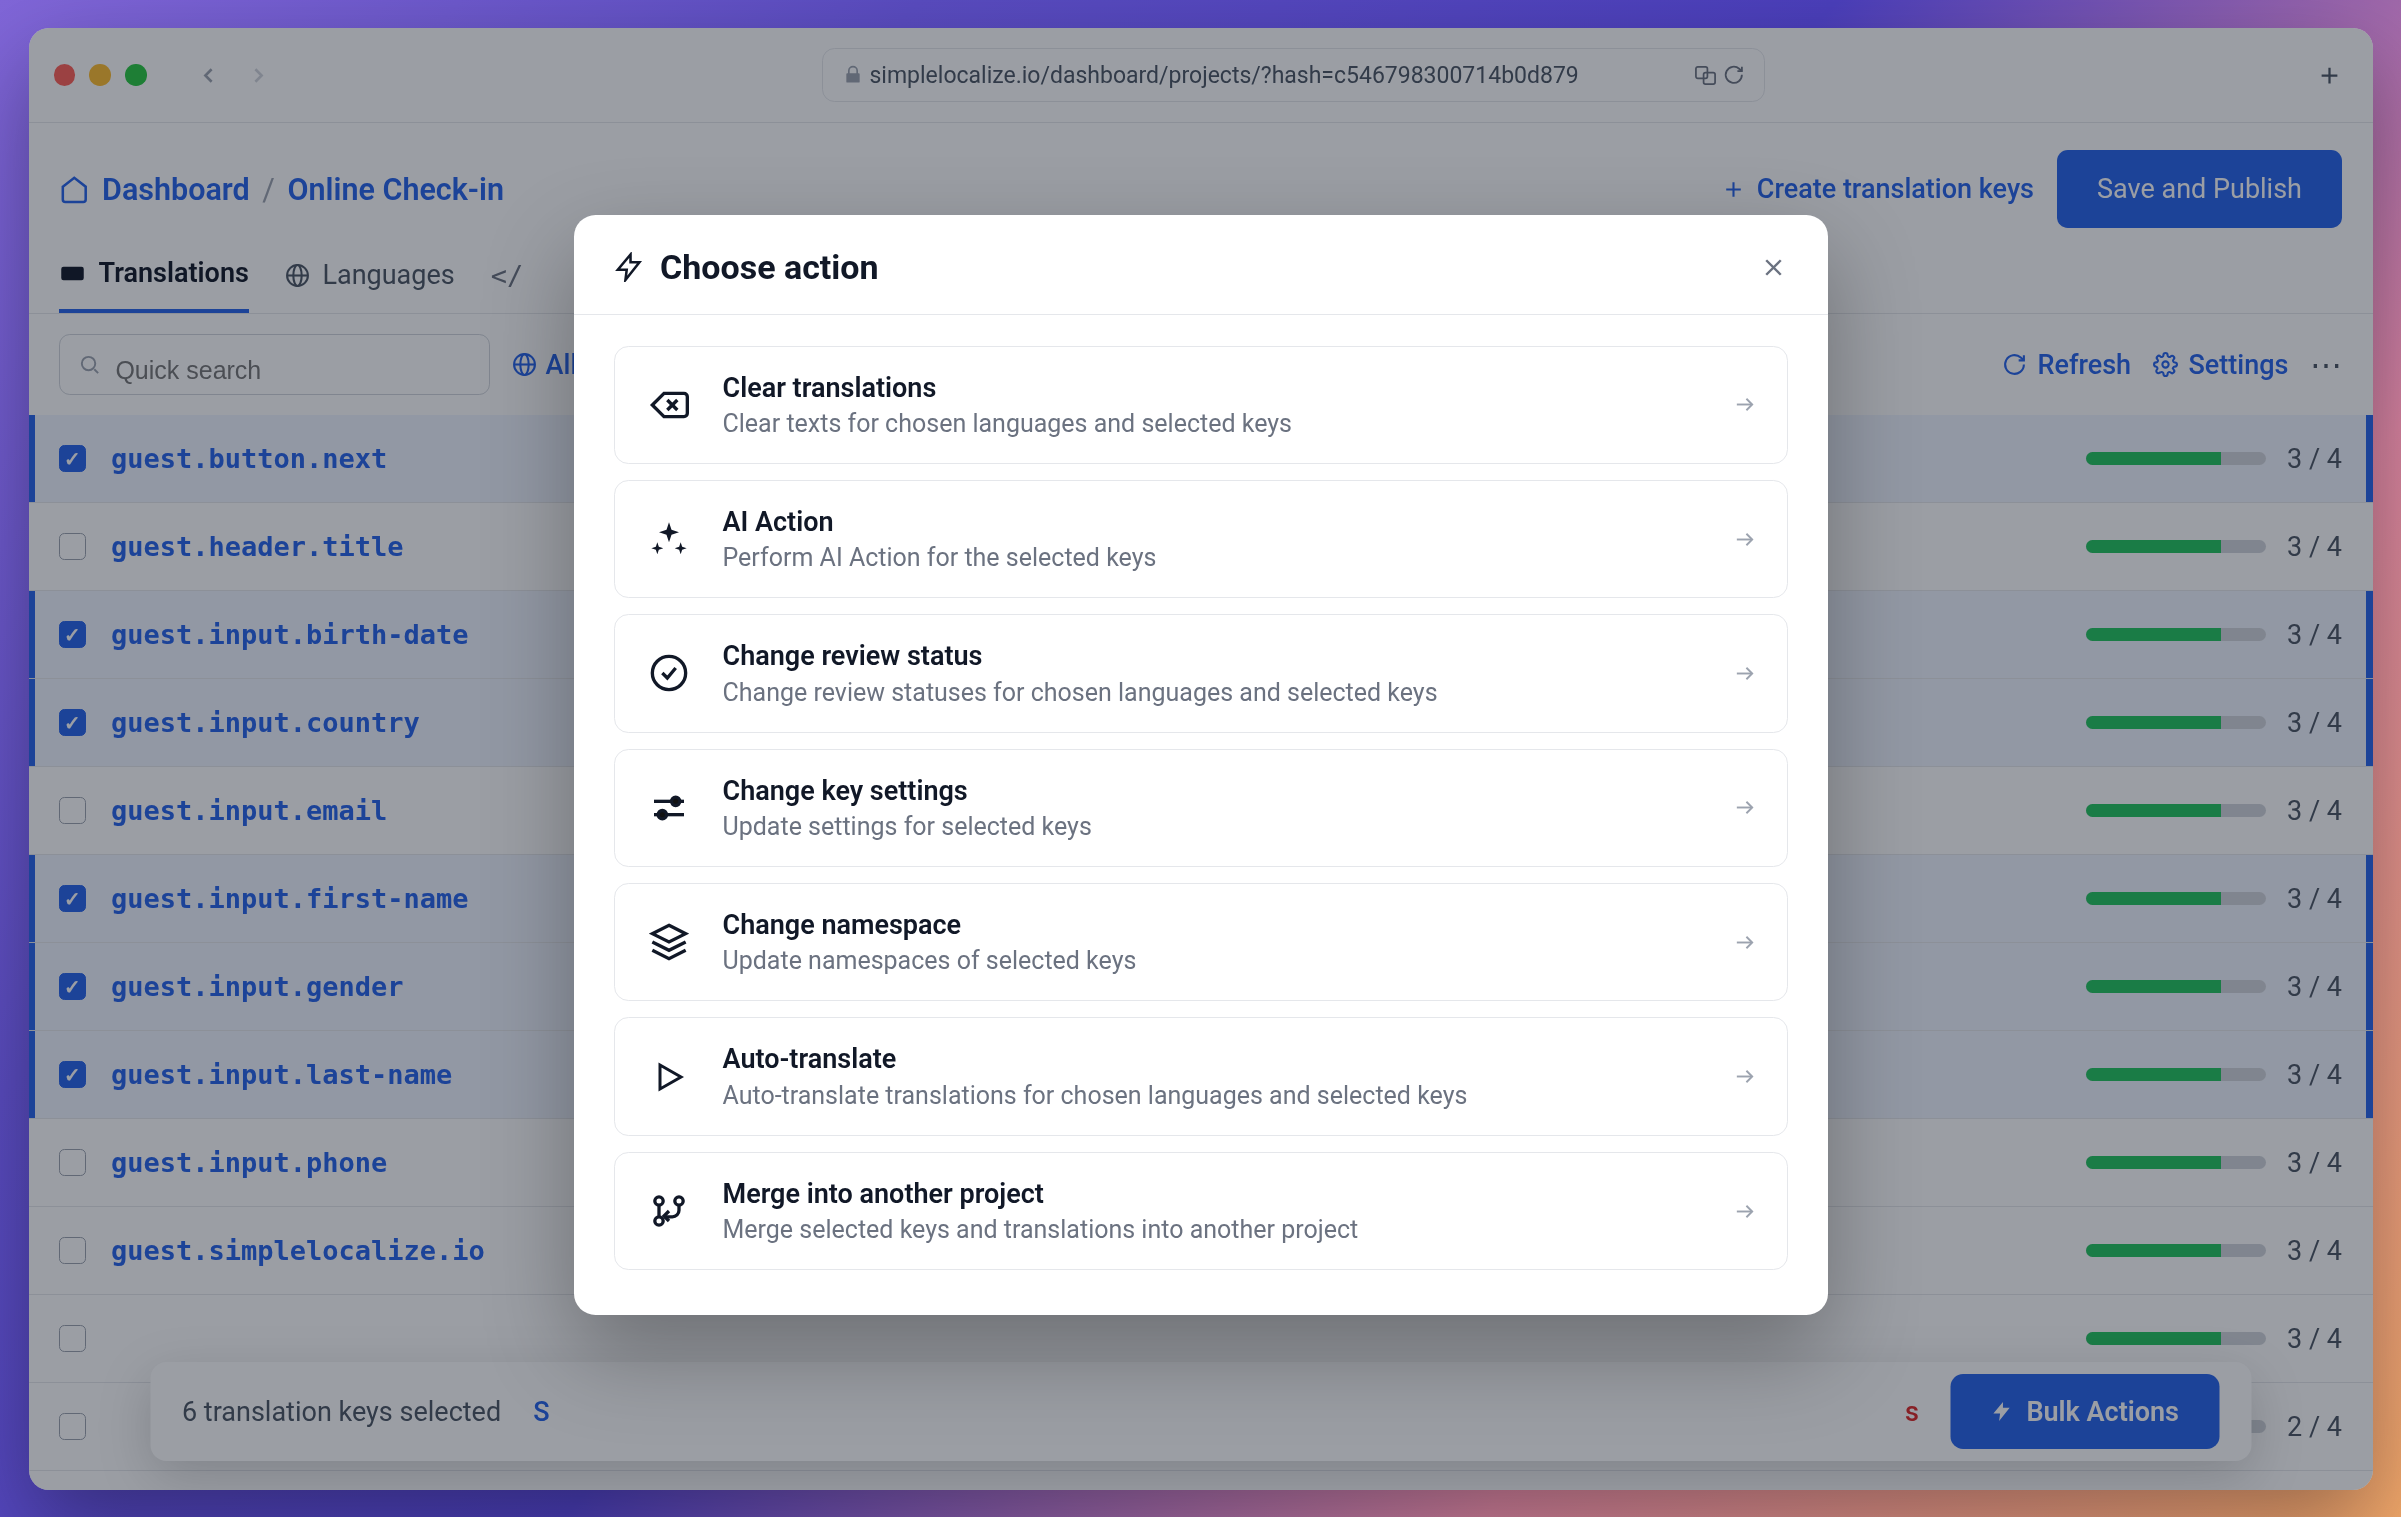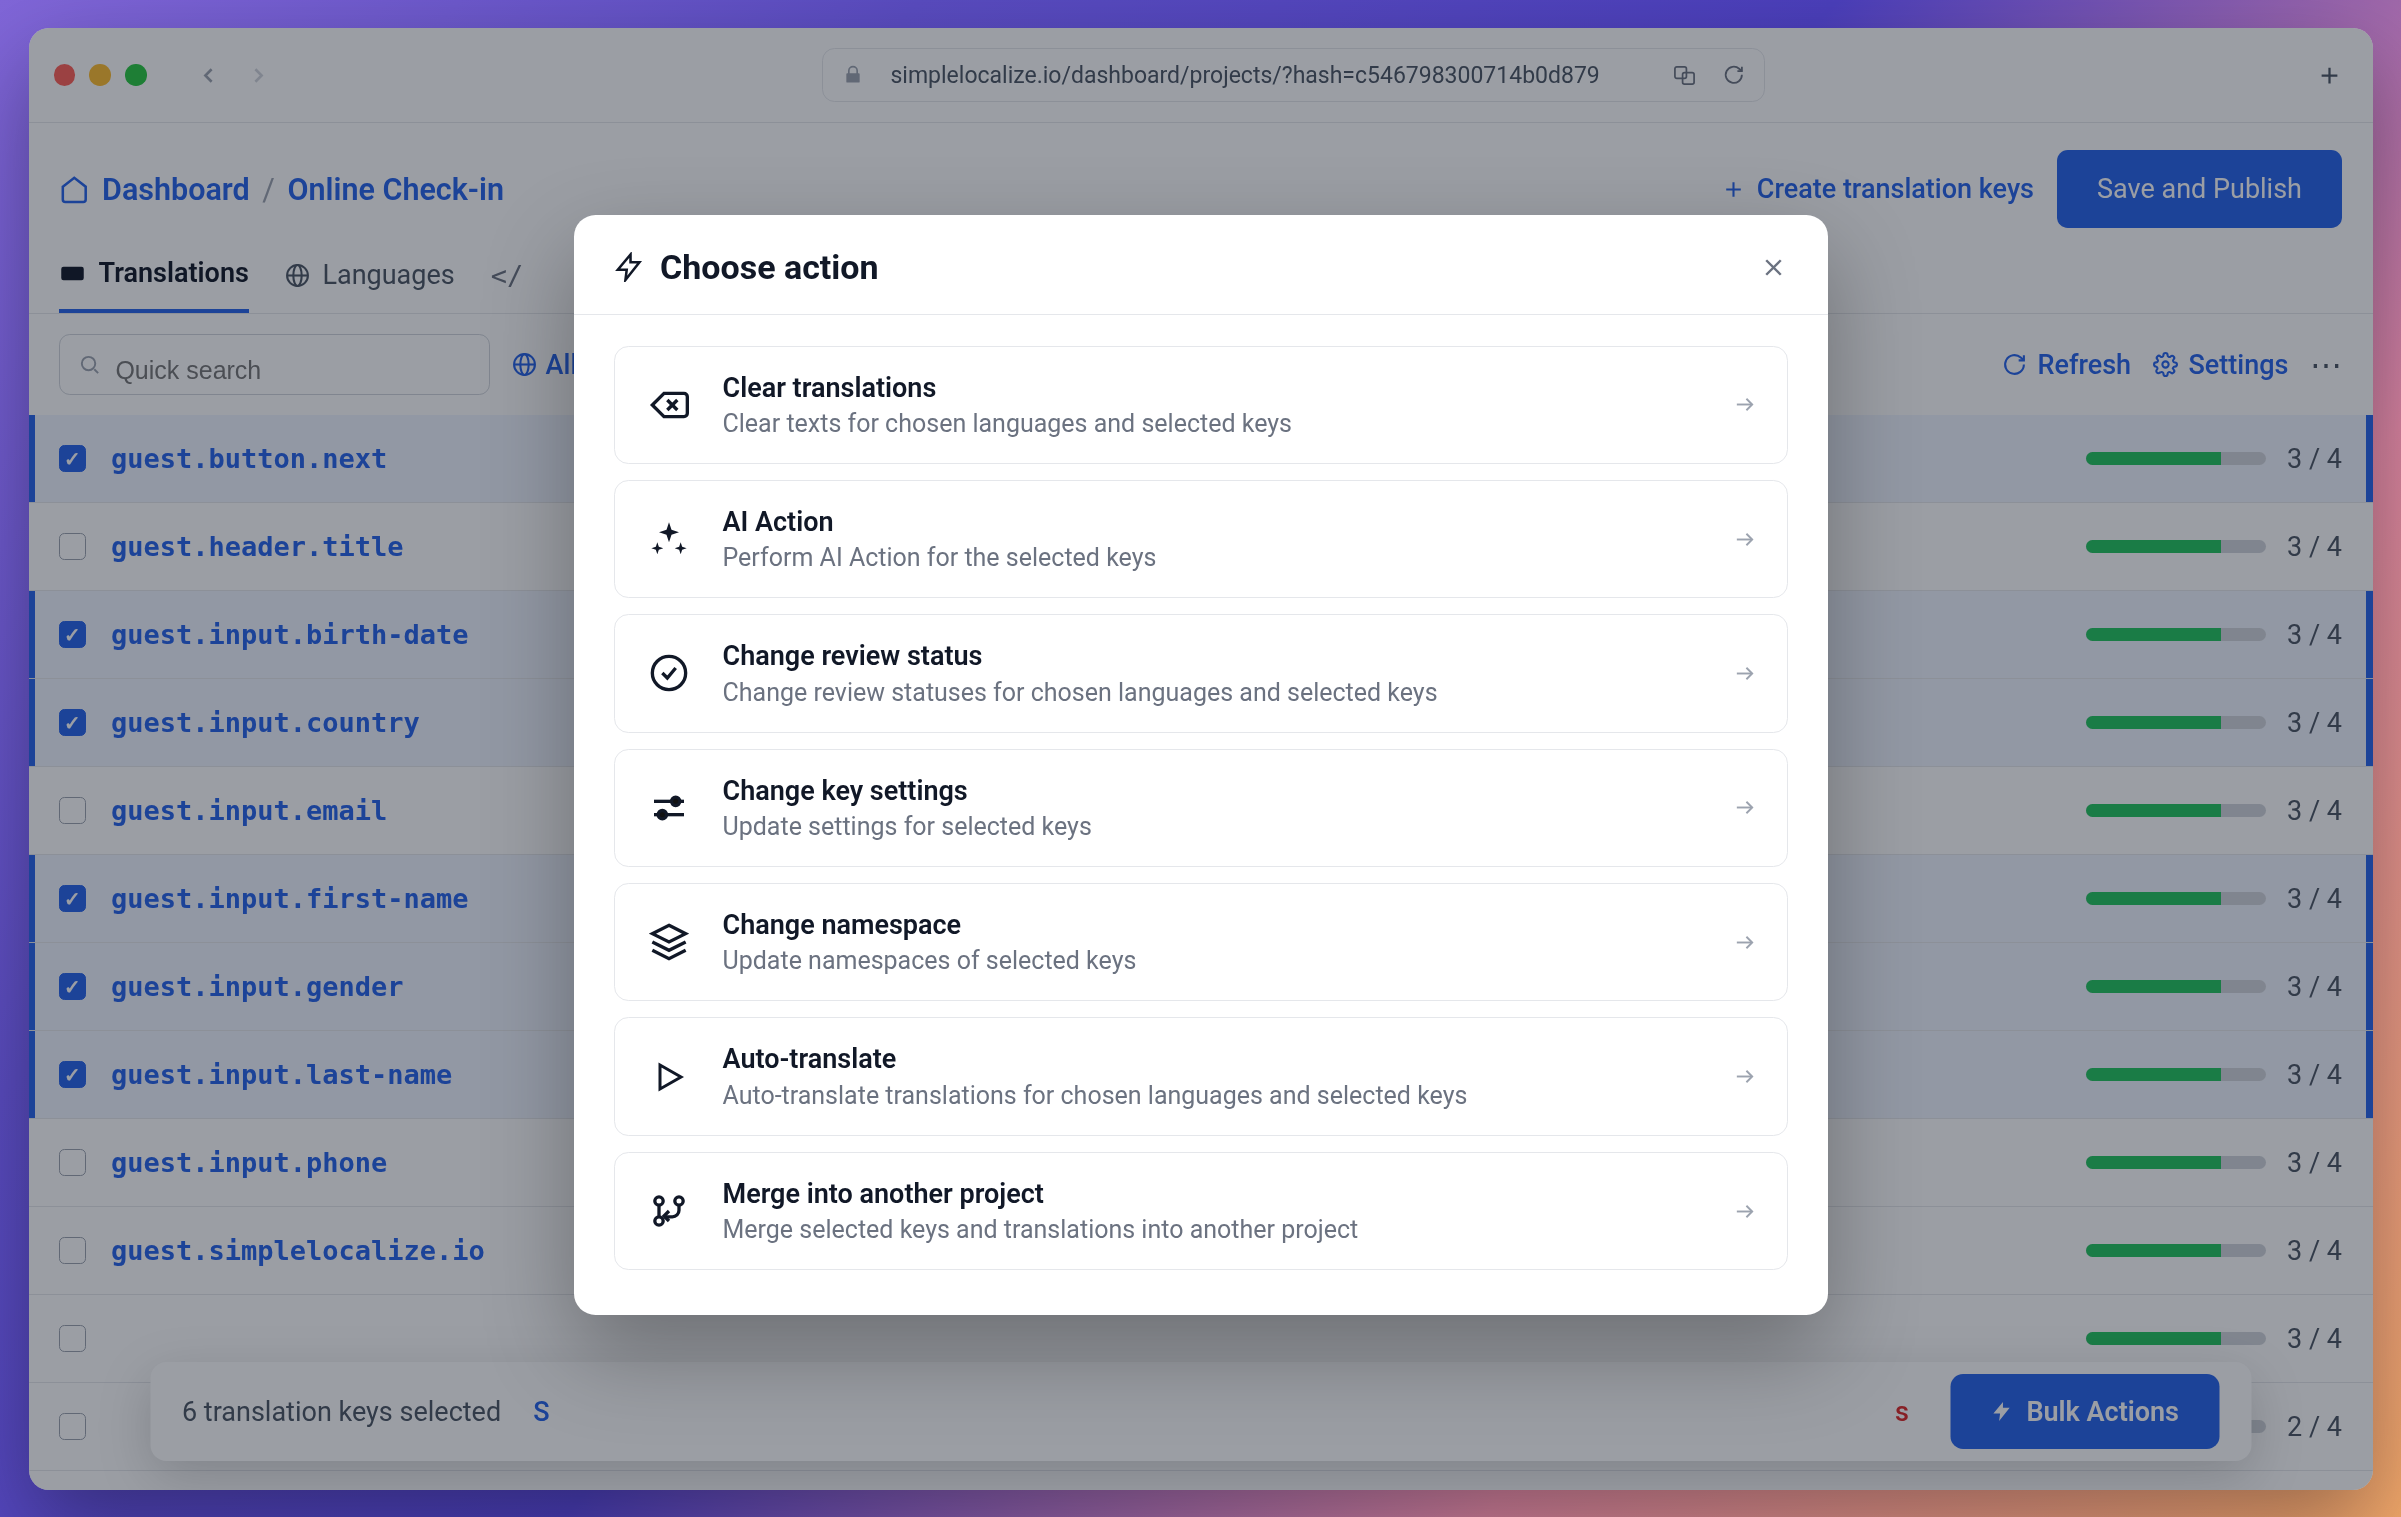--- a/index.html
+++ b/index.html
@@ -37,21 +37,21 @@
   .dot { width: 21.6px; height: 21.6px; border-radius: 50%; }
   .dot.red { background: #ff5f57; }
   .dot.yellow { background: #febc2e; }
   .dot.green { background: #28c840; }
   .nav-btns { display: flex; gap: 14.4px; margin-left: 27px; }
   .nav-btn { width: 36px; height: 36px; display:flex; align-items:center; justify-content:center; color:#9ca3af; }
   .addr-wrap { flex:1; display:flex; justify-content:center; }
   .addr {
     width: 943px; height: 54px;
     border: 0.9px solid #e5e7eb; border-radius: 12.6px;
-    display:flex; align-items:center; padding: 0 20px; gap:27px;
+    display:flex; align-items:center; padding: 0 20px; gap:6px;
     color:#4b5563; font-size: 23px;
   }
   .addr .url { flex:1; white-space:nowrap; overflow:hidden; text-overflow:ellipsis; }
   .plus-btn { width:36px; height:36px; display:flex; align-items:center; justify-content:center; color:#4b5563; margin-left:auto; }
 
   
   .app-header {
     padding: 27px 30.5px 0 30.5px;
     display:flex;
     align-items:center;
@@ -120,21 +120,21 @@
     box-shadow: 0 16px 54px rgba(0,0,0,0.18);
     display:flex; align-items:center; padding: 0 32px; gap:32px;
     font-size:27px;
   }
   .selbar-text { color:#4b5563; }
   .selbar-link { color:#2563eb; font-weight:500; }
   .selbar-link.danger { color:#dc2626; }
   .selbar-spacer { flex:1; }
   .bulk-btn {
     background:#2563eb; color:#fff; border-radius:12.6px;
-    padding: 21.6px 40px; font-weight:600; display:flex; align-items:center; gap:12.6px;margin-left:10px;
+    padding: 21.6px 40px; font-weight:600; display:flex; align-items:center; gap:12.6px;
   }
 
   
   .overlay {
     position:absolute; inset:0;
     background: rgba(17,24,39,0.42);
     display:flex; align-items:flex-start; justify-content:center;
     padding-top: 187px;
   }
   .modal {

